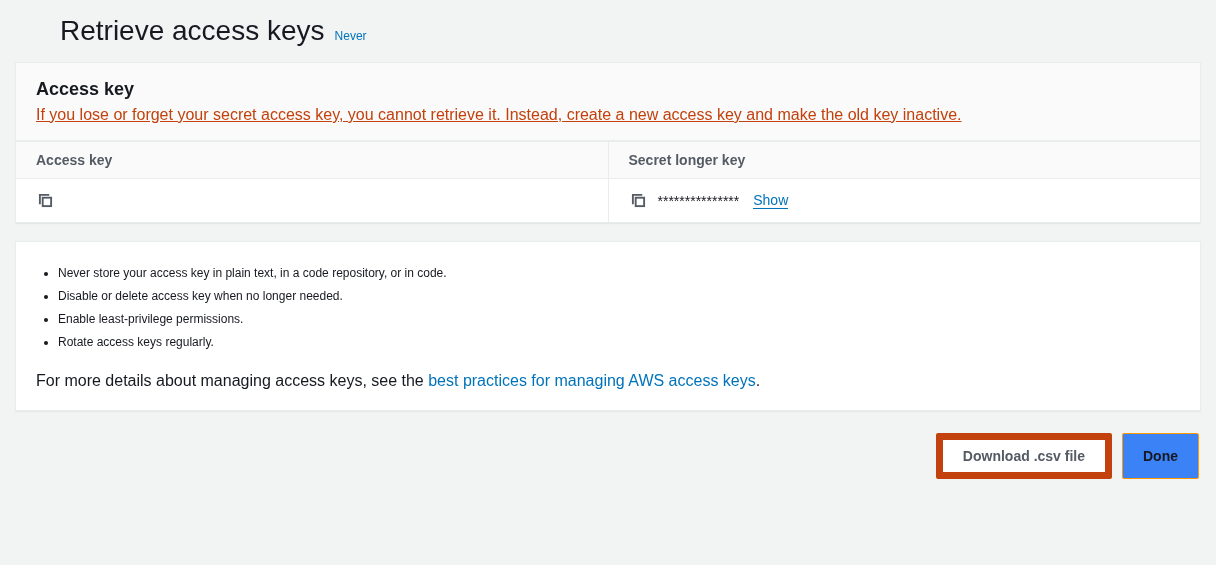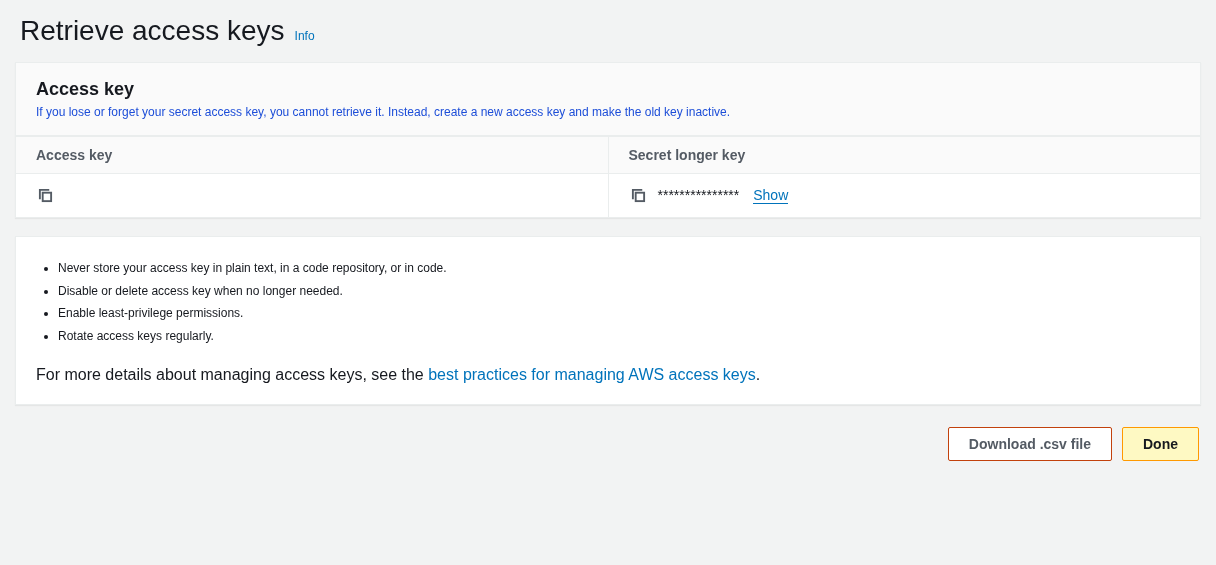--- a/index.html
+++ b/index.html
@@ -14,20 +14,21 @@
       font-size: 14px;
       padding: 15px;
       width: 1216px;
     }
     .page-header {
       display: flex;
       align-items: baseline;
       gap: 10px;
       margin-bottom: 15px;
       padding-left: 5px;
+      margin-left: 40px;
     }
     .page-title {
       font-size: 28px;
       font-weight: 400;
       color: #16191f;
     }
     .info-link {
       color: #0073bb;
       font-size: 12px;
       text-decoration: none;
@@ -44,23 +45,24 @@
       border-bottom: 1px solid #eaeded;
       background: #fafafa;
     }
     .panel-title {
       font-size: 18px;
       font-weight: 700;
       color: #16191f;
       margin-bottom: 4px;
     }
     .panel-desc {
-      font-size: 12px;
-      color: #1d4ed8;
+      font-size: 16px;
+      color: #c2410c;
       line-height: 1.4;
+      text-decoration: underline;
     }
     .key-row {
       display: flex;
       border-top: 1px solid #eaeded;
     }
     .key-col {
       flex: 1;
       position: relative;
     }
     .key-col + .key-col {
@@ -131,43 +133,43 @@
       padding: 6px 20px;
       font-size: 14px;
       font-weight: 700;
       border-radius: 2px;
       cursor: pointer;
       line-height: 20px;
       font-family: inherit;
     }
     .btn-secondary {
       background: #fff;
-      border: 1px solid #c2410c;
+      border: 7px solid #c2410c;
       color: #545b64;
       text-align: right;
     }
     .btn-primary {
-      background: #fef9c3;
+      background: #3b82f6;
       border: 1px solid #ff9900;
       color: #16191f;
     }
     svg.copy-icon {
       width: 15px;
       height: 15px;
       stroke: #545b64;
       stroke-width: 2;
       fill: none;
     }
   </style>
 </head>
 <body>
 
 <div class="page-header">
   <h1 class="page-title">Retrieve access keys</h1>
-  <a class="info-link">Info</a>
+  <a class="info-link">Never</a>
 </div>
 
 <div class="panel">
   <div class="panel-header">
     <div class="panel-title">Access key</div>
     <div class="panel-desc">If you lose or forget your secret access key, you cannot retrieve it. Instead, create a new access key and make the old key inactive.</div>
   </div>
   <div class="key-row">
     <div class="key-col">
       <div class="col-header">Access key</div>

